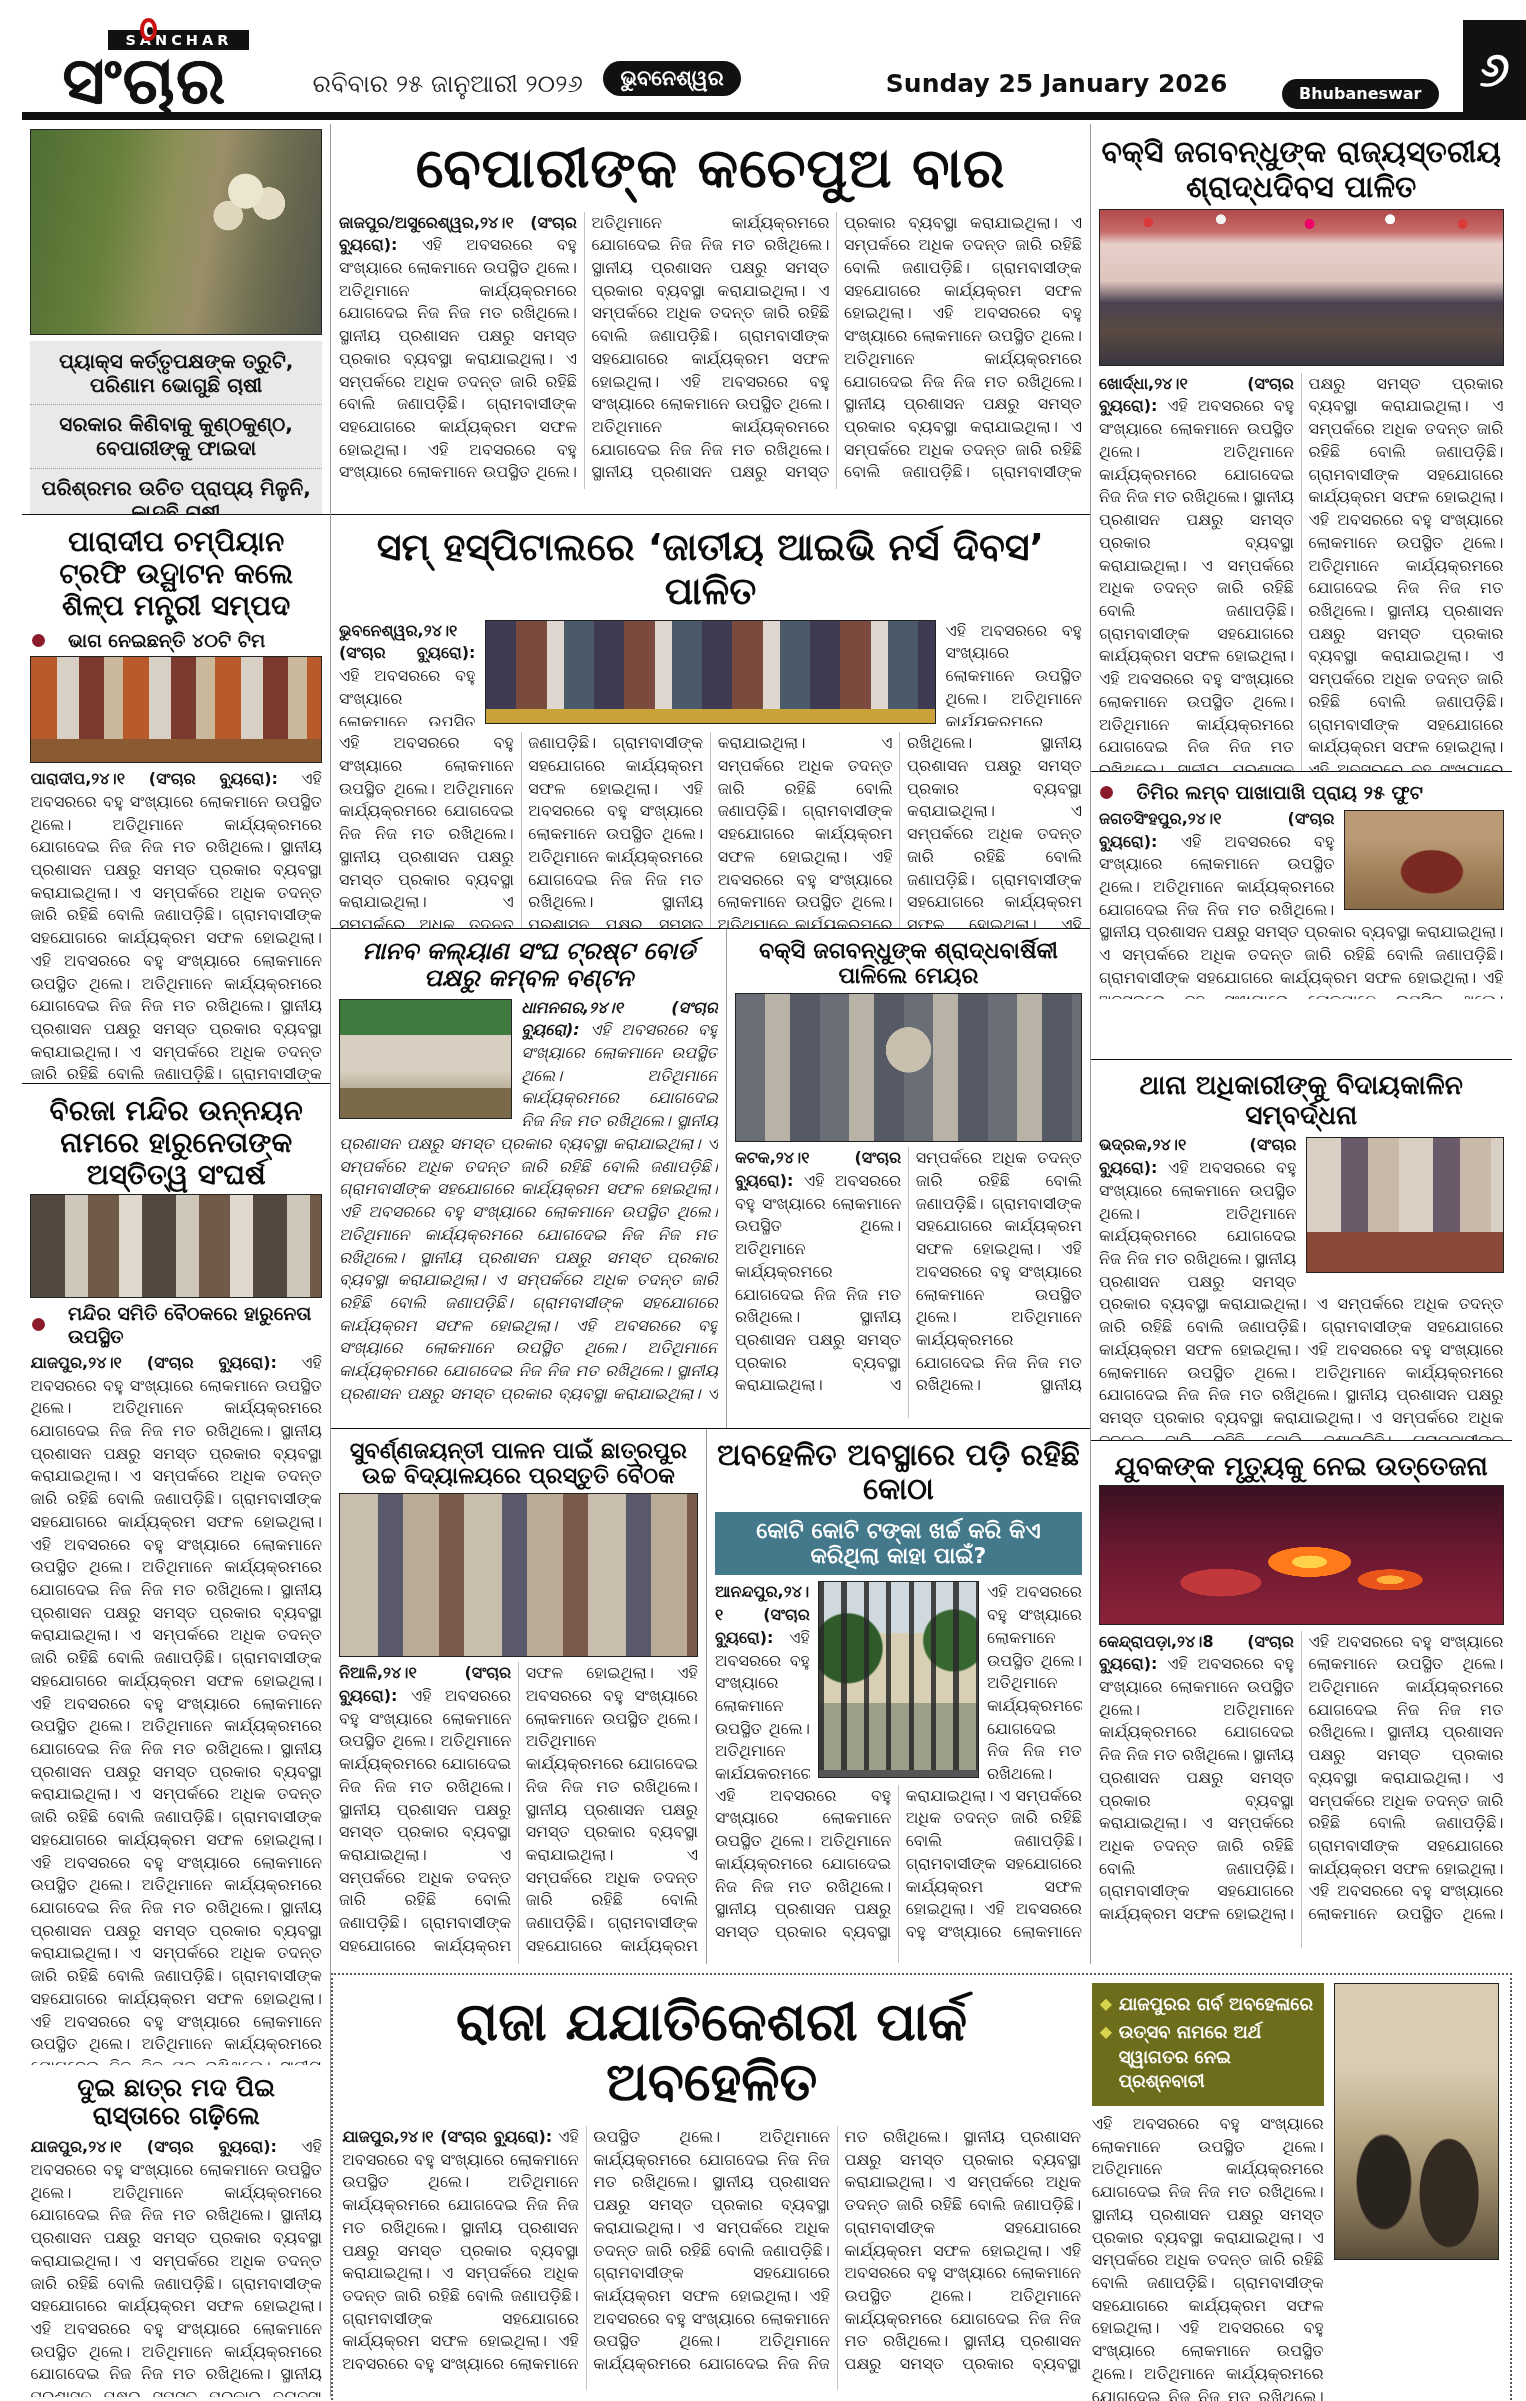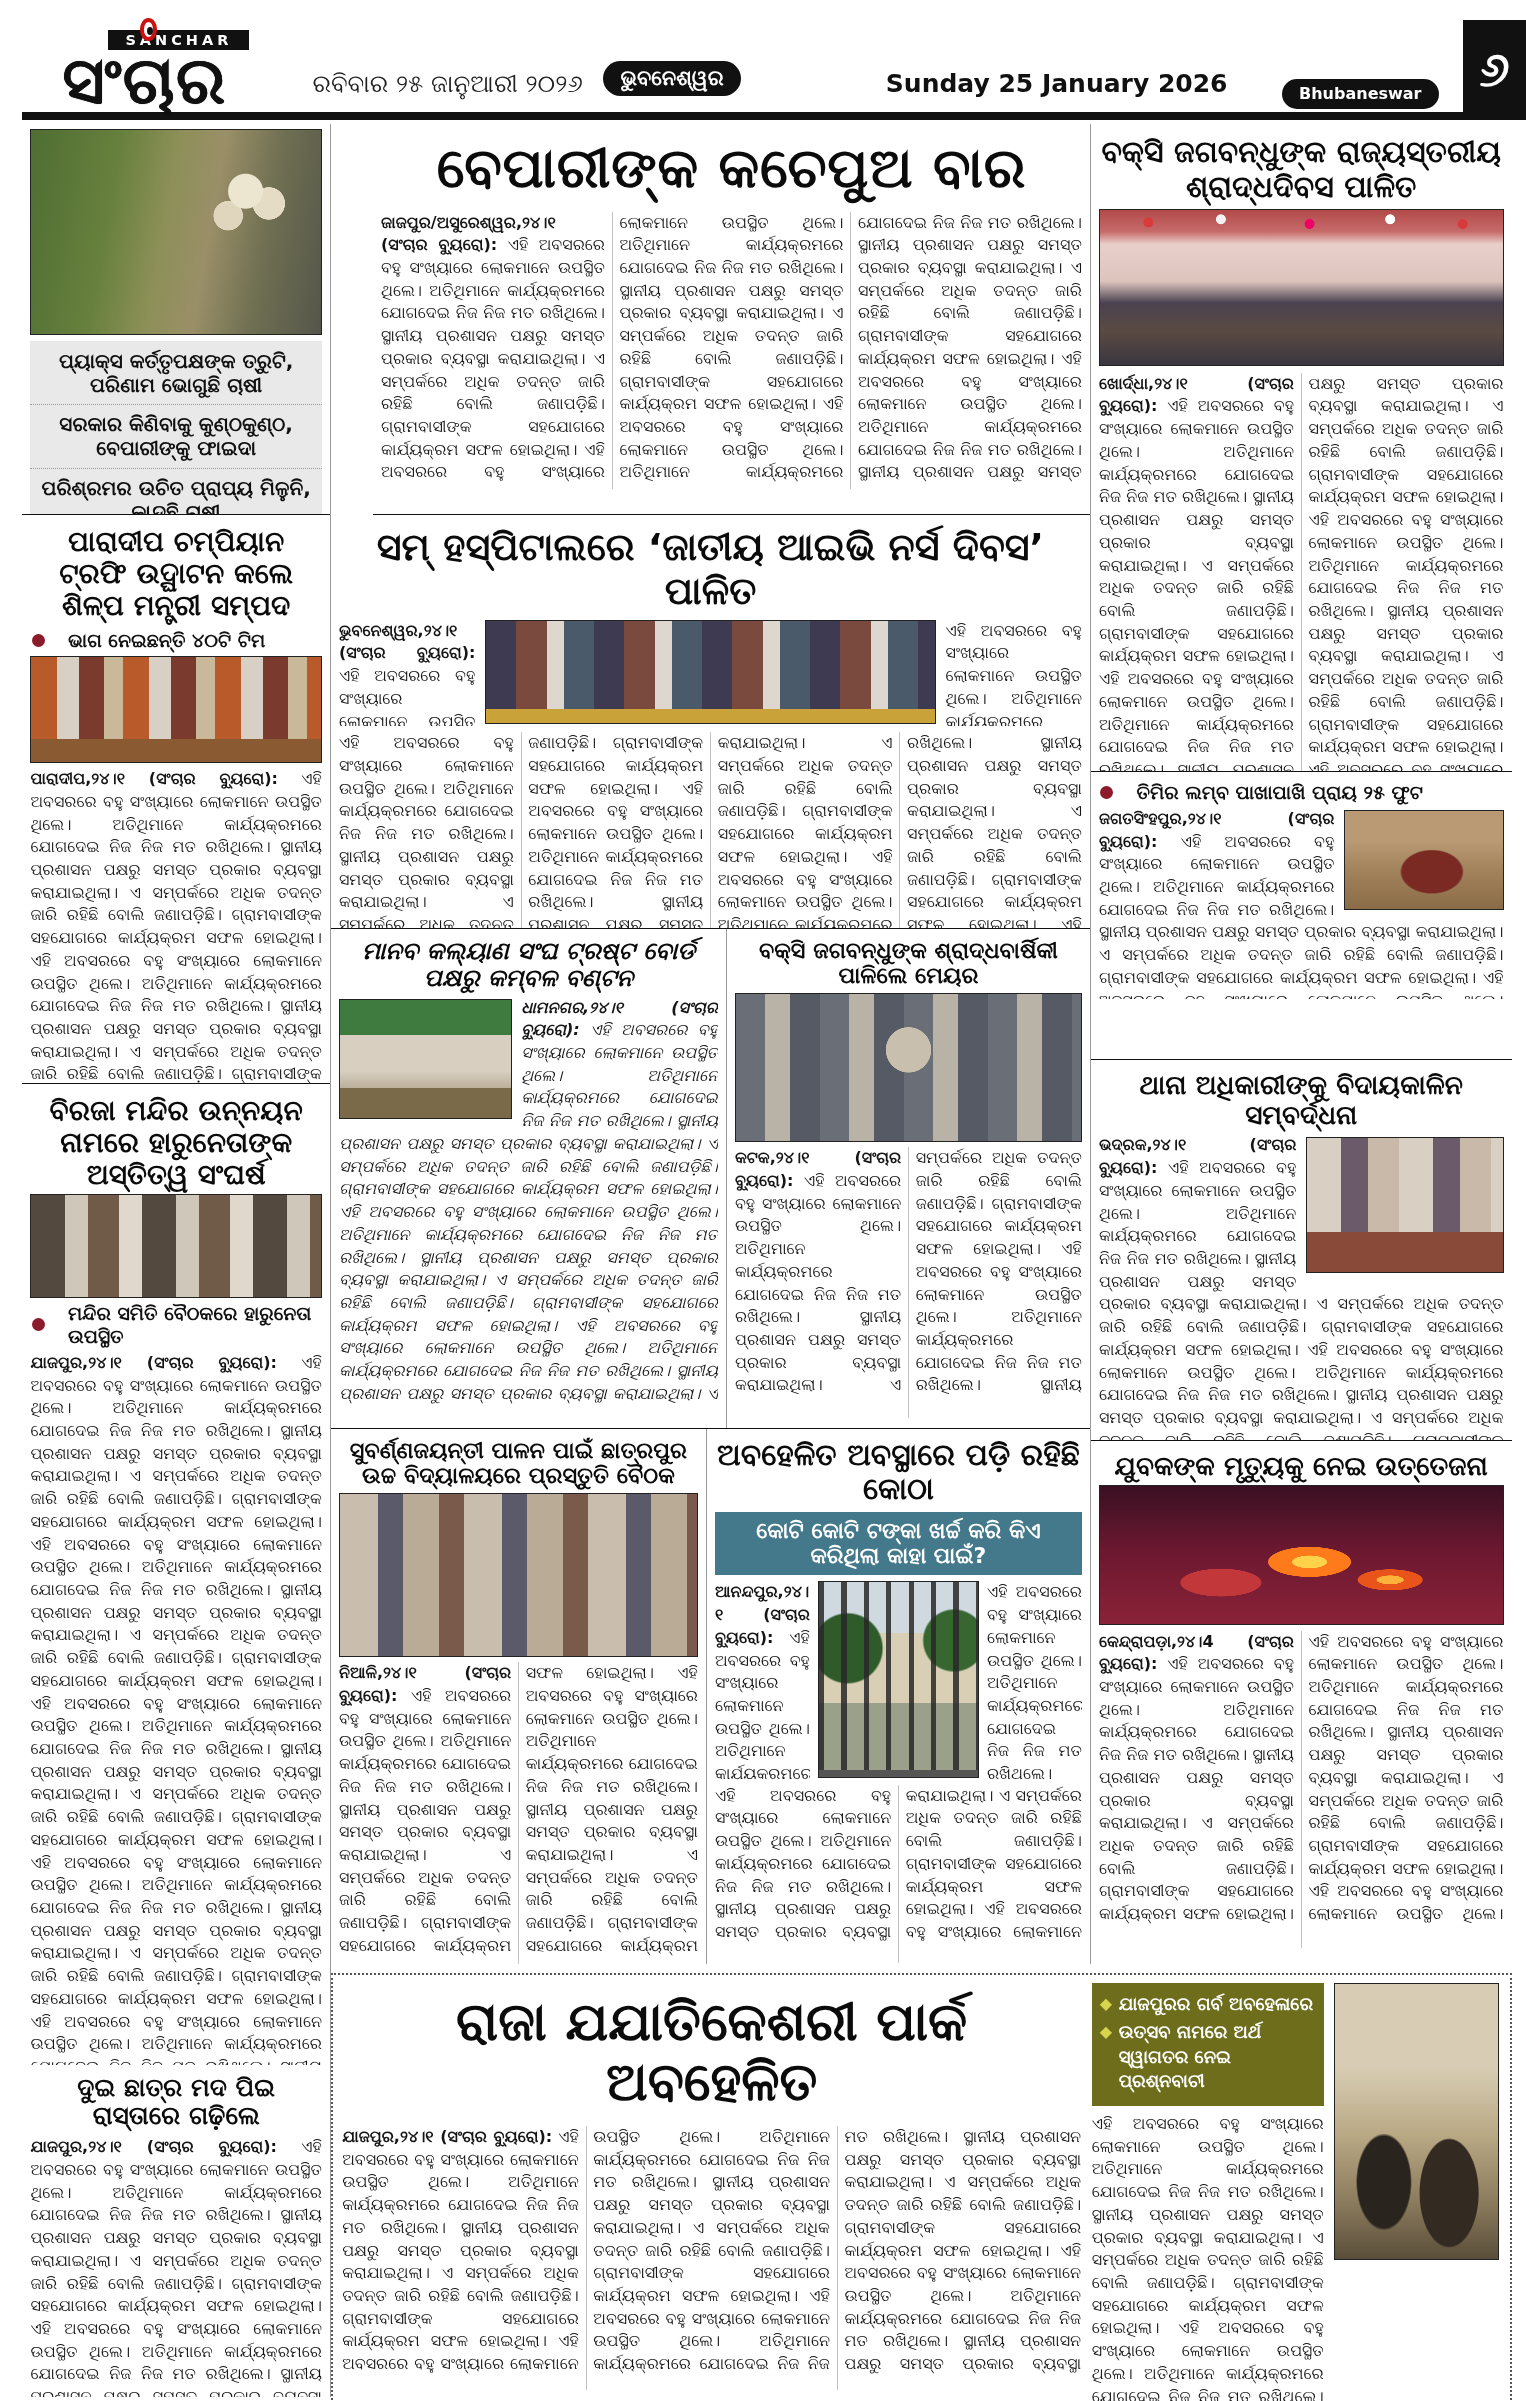--- a/index.html
+++ b/index.html
@@ -241,21 +241,21 @@
           <span>ଏହି ଅବସରରେ ବହୁ ସଂଖ୍ୟାରେ ଲୋକମାନେ ଉପସ୍ଥିତ ଥିଲେ। ଅତିଥିମାନେ କାର୍ଯ୍ୟକ୍ରମରେ ଯୋଗଦେଇ ନିଜ ନିଜ ମତ ରଖିଥିଲେ। ସ୍ଥାନୀୟ ପ୍ରଶାସନ ପକ୍ଷରୁ ସମସ୍ତ ପ୍ରକାର ବ୍ୟବସ୍ଥା କରାଯାଇଥିଲା। ଏ ସମ୍ପର୍କରେ ଅଧିକ ତଦନ୍ତ ଜାରି ରହିଛି ବୋଲି ଜଣାପଡ଼ିଛି। ଗ୍ରାମବାସୀଙ୍କ ସହଯୋଗରେ କାର୍ଯ୍ୟକ୍ରମ ସଫଳ ହୋଇଥିଲା। ଏହି ଅବସରରେ ବହୁ ସଂଖ୍ୟାରେ ଲୋକମାନେ ଉପସ୍ଥିତ ଥିଲେ। ଅତିଥିମାନେ କାର୍ଯ୍ୟକ୍ରମରେ ଯୋଗଦେଇ ନିଜ ନିଜ ମତ ରଖିଥିଲେ। ସ୍ଥାନୀୟ ପ୍ରଶାସନ ପକ୍ଷରୁ ସମସ୍ତ ପ୍ରକାର ବ୍ୟବସ୍ଥା କରାଯାଇଥିଲା। ଏ ସମ୍ପର୍କରେ ଅଧିକ ତଦନ୍ତ ଜାରି ରହିଛି ବୋଲି ଜଣାପଡ଼ିଛି। ଗ୍ରାମବାସୀଙ୍କ ସହଯୋଗରେ କାର୍ଯ୍ୟକ୍ରମ ସଫଳ ହୋଇଥିଲା। ଏହି ଅବସରରେ ବହୁ ସଂଖ୍ୟାରେ ଲୋକମାନେ ଉପସ୍ଥିତ ଥିଲେ। ଅତିଥିମାନେ କାର୍ଯ୍ୟକ୍ରମରେ ଯୋଗଦେଇ ନିଜ ନିଜ ମତ ରଖିଥିଲେ। ସ୍ଥାନୀୟ ପ୍ରଶାସନ ପକ୍ଷରୁ ସମସ୍ତ ପ୍ରକାର ବ୍ୟବସ୍ଥା କରାଯାଇଥିଲା। ଏ ସମ୍ପର୍କରେ ଅଧିକ ତଦନ୍ତ ଜାରି ରହିଛି ବୋଲି ଜଣାପଡ଼ିଛି। ଗ୍ରାମବାସୀଙ୍କ ସହଯୋଗରେ କାର୍ଯ୍ୟକ୍ରମ ସଫଳ ହୋଇଥିଲା। ଏହି ଅବସରରେ ବହୁ ସଂଖ୍ୟାରେ ଲୋକମାନେ ଉପସ୍ଥିତ ଥିଲେ। ଅତିଥିମାନେ କାର୍ଯ୍ୟକ୍ରମରେ ଯୋଗଦେଇ ନିଜ ନିଜ ମତ ରଖିଥିଲେ। ସ୍ଥାନୀୟ ପ୍ରଶାସନ ପକ୍ଷରୁ ସମସ୍ତ ପ୍ରକାର ବ୍ୟବସ୍ଥା କରାଯାଇଥିଲା। ଏ ସମ୍ପର୍କରେ ଅଧିକ ତଦନ୍ତ ଜାରି ରହିଛି ବୋଲି ଜଣାପଡ଼ିଛି। ଗ୍ରାମବାସୀଙ୍କ ସହଯୋଗରେ କାର୍ଯ୍ୟକ୍ରମ ସଫଳ ହୋଇଥିଲା। ଏହି ଅବସରରେ ବହୁ ସଂଖ୍ୟାରେ ଲୋକମାନେ ଉପସ୍ଥିତ ଥିଲେ। ଅତିଥିମାନେ କାର୍ଯ୍ୟକ୍ରମରେ ଯୋଗଦେଇ ନିଜ ନିଜ ମତ ରଖିଥିଲେ। ସ୍ଥାନୀୟ ପ୍ରଶାସନ ପକ୍ଷରୁ ସମସ୍ତ ପ୍ରକାର ବ୍ୟବସ୍ଥା କରାଯାଇଥିଲା। ଏ ସମ୍ପର୍କରେ ଅଧିକ ତଦନ୍ତ ଜାରି ରହିଛି ବୋଲି ଜଣାପଡ଼ିଛି। ଗ୍ରାମବାସୀଙ୍କ ସହଯୋଗରେ କାର୍ଯ୍ୟକ୍ରମ ସଫଳ ହୋଇଥିଲା। ଏହି ଅବସରରେ ବହୁ ସଂଖ୍ୟାରେ ଲୋକମାନେ ଉପସ୍ଥିତ ଥିଲେ। ଅତିଥିମାନେ କାର୍ଯ୍ୟକ୍ରମରେ ଯୋଗଦେଇ ନିଜ ନିଜ ମତ ରଖିଥିଲେ। ସ୍ଥାନୀୟ ପ୍ରଶାସନ ପକ୍ଷରୁ ସମସ୍ତ ପ୍ରକାର ବ୍ୟବସ୍ଥା କରାଯାଇଥିଲା। ଏ ସମ୍ପର୍କରେ ଅଧିକ ତଦନ୍ତ ଜାରି ରହିଛି ବୋଲି ଜଣାପଡ଼ିଛି। ଗ୍ରାମବାସୀଙ୍କ ସହଯୋଗରେ କାର୍ଯ୍ୟକ୍ରମ ସଫଳ ହୋଇଥିଲା। ଏହି ଅବସରରେ ବହୁ ସଂଖ୍ୟାରେ ଲୋକମାନେ ଉପସ୍ଥିତ ଥିଲେ। ଅତିଥିମାନେ କାର୍ଯ୍ୟକ୍ରମରେ ଯୋଗଦେଇ ନିଜ ନିଜ ମତ ରଖିଥିଲେ। ସ୍ଥାନୀୟ ପ୍ରଶାସନ ପକ୍ଷରୁ ସମସ୍ତ ପ୍ରକାର ବ୍ୟବସ୍ଥା କରାଯାଇଥିଲା। ଏ ସମ୍ପର୍କରେ ଅଧିକ ତଦନ୍ତ ଜାରି ରହିଛି ବୋଲି ଜଣାପଡ଼ିଛି। ଗ୍ରାମବାସୀଙ୍କ ସହଯୋଗରେ କାର୍ଯ୍ୟକ୍ରମ ସଫଳ ହୋଇଥିଲା। </span>
         </p>
       </div>
     </div>
 
     <div class="right-area">
       <div class="upper">
 
         <div class="col-b">
 
-          <div class="art hr-b" style="height:391px;margin-left:42px;">
+          <div class="art hr-b" style="height:391px;">
             <div class="hl lead-hl">ବେପାରୀଙ୍କ କଚେପୁଅ ବାର</div>
             <p class="body-text cols-3 flow" style="height:277px;">
               <b class="dateline">ଜାଜପୁର/ଅସୁରେଶ୍ୱର,୨୪।୧ (ସଂଚାର ବ୍ୟୁରୋ):</b>
               <span>ଏହି ଅବସରରେ ବହୁ ସଂଖ୍ୟାରେ ଲୋକମାନେ ଉପସ୍ଥିତ ଥିଲେ। ଅତିଥିମାନେ କାର୍ଯ୍ୟକ୍ରମରେ ଯୋଗଦେଇ ନିଜ ନିଜ ମତ ରଖିଥିଲେ। ସ୍ଥାନୀୟ ପ୍ରଶାସନ ପକ୍ଷରୁ ସମସ୍ତ ପ୍ରକାର ବ୍ୟବସ୍ଥା କରାଯାଇଥିଲା। ଏ ସମ୍ପର୍କରେ ଅଧିକ ତଦନ୍ତ ଜାରି ରହିଛି ବୋଲି ଜଣାପଡ଼ିଛି। ଗ୍ରାମବାସୀଙ୍କ ସହଯୋଗରେ କାର୍ଯ୍ୟକ୍ରମ ସଫଳ ହୋଇଥିଲା। ଏହି ଅବସରରେ ବହୁ ସଂଖ୍ୟାରେ ଲୋକମାନେ ଉପସ୍ଥିତ ଥିଲେ। ଅତିଥିମାନେ କାର୍ଯ୍ୟକ୍ରମରେ ଯୋଗଦେଇ ନିଜ ନିଜ ମତ ରଖିଥିଲେ। ସ୍ଥାନୀୟ ପ୍ରଶାସନ ପକ୍ଷରୁ ସମସ୍ତ ପ୍ରକାର ବ୍ୟବସ୍ଥା କରାଯାଇଥିଲା। ଏ ସମ୍ପର୍କରେ ଅଧିକ ତଦନ୍ତ ଜାରି ରହିଛି ବୋଲି ଜଣାପଡ଼ିଛି। ଗ୍ରାମବାସୀଙ୍କ ସହଯୋଗରେ କାର୍ଯ୍ୟକ୍ରମ ସଫଳ ହୋଇଥିଲା। ଏହି ଅବସରରେ ବହୁ ସଂଖ୍ୟାରେ ଲୋକମାନେ ଉପସ୍ଥିତ ଥିଲେ। ଅତିଥିମାନେ କାର୍ଯ୍ୟକ୍ରମରେ ଯୋଗଦେଇ ନିଜ ନିଜ ମତ ରଖିଥିଲେ। ସ୍ଥାନୀୟ ପ୍ରଶାସନ ପକ୍ଷରୁ ସମସ୍ତ ପ୍ରକାର ବ୍ୟବସ୍ଥା କରାଯାଇଥିଲା। ଏ ସମ୍ପର୍କରେ ଅଧିକ ତଦନ୍ତ ଜାରି ରହିଛି ବୋଲି ଜଣାପଡ଼ିଛି। ଗ୍ରାମବାସୀଙ୍କ ସହଯୋଗରେ କାର୍ଯ୍ୟକ୍ରମ ସଫଳ ହୋଇଥିଲା। ଏହି ଅବସରରେ ବହୁ ସଂଖ୍ୟାରେ ଲୋକମାନେ ଉପସ୍ଥିତ ଥିଲେ। ଅତିଥିମାନେ କାର୍ଯ୍ୟକ୍ରମରେ ଯୋଗଦେଇ ନିଜ ନିଜ ମତ ରଖିଥିଲେ। ସ୍ଥାନୀୟ ପ୍ରଶାସନ ପକ୍ଷରୁ ସମସ୍ତ ପ୍ରକାର ବ୍ୟବସ୍ଥା କରାଯାଇଥିଲା। ଏ ସମ୍ପର୍କରେ ଅଧିକ ତଦନ୍ତ ଜାରି ରହିଛି ବୋଲି ଜଣାପଡ଼ିଛି। ଗ୍ରାମବାସୀଙ୍କ ସହଯୋଗରେ କାର୍ଯ୍ୟକ୍ରମ ସଫଳ ହୋଇଥିଲା। ଏହି ଅବସରରେ ବହୁ ସଂଖ୍ୟାରେ ଲୋକମାନେ ଉପସ୍ଥିତ ଥିଲେ। ଅତିଥିମାନେ କାର୍ଯ୍ୟକ୍ରମରେ ଯୋଗଦେଇ ନିଜ ନିଜ ମତ ରଖିଥିଲେ। ସ୍ଥାନୀୟ ପ୍ରଶାସନ ପକ୍ଷରୁ ସମସ୍ତ ପ୍ରକାର ବ୍ୟବସ୍ଥା କରାଯାଇଥିଲା। ଏ ସମ୍ପର୍କରେ ଅଧିକ ତଦନ୍ତ ଜାରି ରହିଛି ବୋଲି ଜଣାପଡ଼ିଛି। ଗ୍ରାମବାସୀଙ୍କ ସହଯୋଗରେ କାର୍ଯ୍ୟକ୍ରମ ସଫଳ ହୋଇଥିଲା। ଏହି ଅବସରରେ ବହୁ ସଂଖ୍ୟାରେ ଲୋକମାନେ ଉପସ୍ଥିତ ଥିଲେ। ଅତିଥିମାନେ କାର୍ଯ୍ୟକ୍ରମରେ ଯୋଗଦେଇ ନିଜ ନିଜ ମତ ରଖିଥିଲେ। ସ୍ଥାନୀୟ ପ୍ରଶାସନ ପକ୍ଷରୁ ସମସ୍ତ ପ୍ରକାର ବ୍ୟବସ୍ଥା କରାଯାଇଥିଲା। ଏ ସମ୍ପର୍କରେ ଅଧିକ ତଦନ୍ତ ଜାରି ରହିଛି ବୋଲି ଜଣାପଡ଼ିଛି। ଗ୍ରାମବାସୀଙ୍କ ସହଯୋଗରେ କାର୍ଯ୍ୟକ୍ରମ ସଫଳ ହୋଇଥିଲା। ଏହି ଅବସରରେ ବହୁ ସଂଖ୍ୟାରେ ଲୋକମାନେ ଉପସ୍ଥିତ ଥିଲେ। ଅତିଥିମାନେ କାର୍ଯ୍ୟକ୍ରମରେ ଯୋଗଦେଇ ନିଜ ନିଜ ମତ ରଖିଥିଲେ। ସ୍ଥାନୀୟ ପ୍ରଶାସନ ପକ୍ଷରୁ ସମସ୍ତ ପ୍ରକାର ବ୍ୟବସ୍ଥା କରାଯାଇଥିଲା। ଏ ସମ୍ପର୍କରେ ଅଧିକ ତଦନ୍ତ ଜାରି ରହିଛି ବୋଲି ଜଣାପଡ଼ିଛି। ଗ୍ରାମବାସୀଙ୍କ ସହଯୋଗରେ କାର୍ଯ୍ୟକ୍ରମ ସଫଳ ହୋଇଥିଲା। ଏହି ଅବସରରେ ବହୁ ସଂଖ୍ୟାରେ ଲୋକମାନେ ଉପସ୍ଥିତ ଥିଲେ। ଅତିଥିମାନେ କାର୍ଯ୍ୟକ୍ରମରେ ଯୋଗଦେଇ ନିଜ ନିଜ ମତ ରଖିଥିଲେ। ସ୍ଥାନୀୟ ପ୍ରଶାସନ ପକ୍ଷରୁ ସମସ୍ତ ପ୍ରକାର ବ୍ୟବସ୍ଥା କରାଯାଇଥିଲା। ଏ ସମ୍ପର୍କରେ ଅଧିକ ତଦନ୍ତ ଜାରି ରହିଛି ବୋଲି ଜଣାପଡ଼ିଛି। ଗ୍ରାମବାସୀଙ୍କ ସହଯୋଗରେ କାର୍ଯ୍ୟକ୍ରମ ସଫଳ ହୋଇଥିଲା। ଏହି ଅବସରରେ ବହୁ ସଂଖ୍ୟାରେ ଲୋକମାନେ ଉପସ୍ଥିତ ଥିଲେ। ଅତିଥିମାନେ କାର୍ଯ୍ୟକ୍ରମରେ ଯୋଗଦେଇ ନିଜ ନିଜ ମତ ରଖିଥିଲେ। ସ୍ଥାନୀୟ ପ୍ରଶାସନ ପକ୍ଷରୁ ସମସ୍ତ ପ୍ରକାର ବ୍ୟବସ୍ଥା କରାଯାଇଥିଲା। ଏ ସମ୍ପର୍କରେ ଅଧିକ ତଦନ୍ତ ଜାରି ରହିଛି ବୋଲି ଜଣାପଡ଼ିଛି। ଗ୍ରାମବାସୀଙ୍କ ସହଯୋଗରେ କାର୍ଯ୍ୟକ୍ରମ ସଫଳ ହୋଇଥିଲା। ଏହି ଅବସରରେ ବହୁ ସଂଖ୍ୟାରେ ଲୋକମାନେ ଉପସ୍ଥିତ ଥିଲେ। ଅତିଥିମାନେ କାର୍ଯ୍ୟକ୍ରମରେ ଯୋଗଦେଇ ନିଜ ନିଜ ମତ ରଖିଥିଲେ। ସ୍ଥାନୀୟ ପ୍ରଶାସନ ପକ୍ଷରୁ ସମସ୍ତ ପ୍ରକାର ବ୍ୟବସ୍ଥା କରାଯାଇଥିଲା। ଏ ସମ୍ପର୍କରେ ଅଧିକ ତଦନ୍ତ ଜାରି ରହିଛି ବୋଲି ଜଣାପଡ଼ିଛି। ଗ୍ରାମବାସୀଙ୍କ ସହଯୋଗରେ କାର୍ଯ୍ୟକ୍ରମ ସଫଳ ହୋଇଥିଲା। ଏହି ଅବସରରେ ବହୁ ସଂଖ୍ୟାରେ ଲୋକମାନେ ଉପସ୍ଥିତ ଥିଲେ। ଅତିଥିମାନେ କାର୍ଯ୍ୟକ୍ରମରେ ଯୋଗଦେଇ ନିଜ ନିଜ ମତ ରଖିଥିଲେ। ସ୍ଥାନୀୟ ପ୍ରଶାସନ ପକ୍ଷରୁ ସମସ୍ତ ପ୍ରକାର ବ୍ୟବସ୍ଥା କରାଯାଇଥିଲା। ଏ ସମ୍ପର୍କରେ ଅଧିକ ତଦନ୍ତ ଜାରି ରହିଛି ବୋଲି ଜଣାପଡ଼ିଛି। ଗ୍ରାମବାସୀଙ୍କ ସହଯୋଗରେ କାର୍ଯ୍ୟକ୍ରମ ସଫଳ ହୋଇଥିଲା। </span>
             </p>
           </div>
 
           <div class="art hr-b" style="height:414px;">
             <div class="hl sum-hl">ସମ୍ ହସ୍ପିଟାଲରେ ‘ଜାତୀୟ ଆଇଭି ନର୍ସ ଦିବସ’ ପାଳିତ</div>
             <div class="sum-row">
@@ -350,21 +350,21 @@
               <span class="photo ph-police" style="display:block;"></span>
               <b class="dateline">ଭଦ୍ରକ,୨୪।୧ (ସଂଚାର ବ୍ୟୁରୋ):</b>
               <span>ଏହି ଅବସରରେ ବହୁ ସଂଖ୍ୟାରେ ଲୋକମାନେ ଉପସ୍ଥିତ ଥିଲେ। ଅତିଥିମାନେ କାର୍ଯ୍ୟକ୍ରମରେ ଯୋଗଦେଇ ନିଜ ନିଜ ମତ ରଖିଥିଲେ। ସ୍ଥାନୀୟ ପ୍ରଶାସନ ପକ୍ଷରୁ ସମସ୍ତ ପ୍ରକାର ବ୍ୟବସ୍ଥା କରାଯାଇଥିଲା। ଏ ସମ୍ପର୍କରେ ଅଧିକ ତଦନ୍ତ ଜାରି ରହିଛି ବୋଲି ଜଣାପଡ଼ିଛି। ଗ୍ରାମବାସୀଙ୍କ ସହଯୋଗରେ କାର୍ଯ୍ୟକ୍ରମ ସଫଳ ହୋଇଥିଲା। ଏହି ଅବସରରେ ବହୁ ସଂଖ୍ୟାରେ ଲୋକମାନେ ଉପସ୍ଥିତ ଥିଲେ। ଅତିଥିମାନେ କାର୍ଯ୍ୟକ୍ରମରେ ଯୋଗଦେଇ ନିଜ ନିଜ ମତ ରଖିଥିଲେ। ସ୍ଥାନୀୟ ପ୍ରଶାସନ ପକ୍ଷରୁ ସମସ୍ତ ପ୍ରକାର ବ୍ୟବସ୍ଥା କରାଯାଇଥିଲା। ଏ ସମ୍ପର୍କରେ ଅଧିକ ତଦନ୍ତ ଜାରି ରହିଛି ବୋଲି ଜଣାପଡ଼ିଛି। ଗ୍ରାମବାସୀଙ୍କ ସହଯୋଗରେ କାର୍ଯ୍ୟକ୍ରମ ସଫଳ ହୋଇଥିଲା। ଏହି ଅବସରରେ ବହୁ ସଂଖ୍ୟାରେ ଲୋକମାନେ ଉପସ୍ଥିତ ଥିଲେ। ଅତିଥିମାନେ କାର୍ଯ୍ୟକ୍ରମରେ ଯୋଗଦେଇ ନିଜ ନିଜ ମତ ରଖିଥିଲେ। ସ୍ଥାନୀୟ ପ୍ରଶାସନ ପକ୍ଷରୁ ସମସ୍ତ ପ୍ରକାର ବ୍ୟବସ୍ଥା କରାଯାଇଥିଲା। ଏ ସମ୍ପର୍କରେ ଅଧିକ ତଦନ୍ତ ଜାରି ରହିଛି ବୋଲି ଜଣାପଡ଼ିଛି। ଗ୍ରାମବାସୀଙ୍କ ସହଯୋଗରେ କାର୍ଯ୍ୟକ୍ରମ ସଫଳ ହୋଇଥିଲା। ଏହି ଅବସରରେ ବହୁ ସଂଖ୍ୟାରେ ଲୋକମାନେ ଉପସ୍ଥିତ ଥିଲେ। ଅତିଥିମାନେ କାର୍ଯ୍ୟକ୍ରମରେ ଯୋଗଦେଇ ନିଜ ନିଜ ମତ ରଖିଥିଲେ। ସ୍ଥାନୀୟ ପ୍ରଶାସନ ପକ୍ଷରୁ ସମସ୍ତ ପ୍ରକାର ବ୍ୟବସ୍ଥା କରାଯାଇଥିଲା। ଏ ସମ୍ପର୍କରେ ଅଧିକ ତଦନ୍ତ ଜାରି ରହିଛି ବୋଲି ଜଣାପଡ଼ିଛି। ଗ୍ରାମବାସୀଙ୍କ ସହଯୋଗରେ କାର୍ଯ୍ୟକ୍ରମ ସଫଳ ହୋଇଥିଲା। ଏହି ଅବସରରେ ବହୁ ସଂଖ୍ୟାରେ ଲୋକମାନେ ଉପସ୍ଥିତ ଥିଲେ। ଅତିଥିମାନେ କାର୍ଯ୍ୟକ୍ରମରେ ଯୋଗଦେଇ ନିଜ ନିଜ ମତ ରଖିଥିଲେ। ସ୍ଥାନୀୟ ପ୍ରଶାସନ ପକ୍ଷରୁ ସମସ୍ତ ପ୍ରକାର ବ୍ୟବସ୍ଥା କରାଯାଇଥିଲା। ଏ ସମ୍ପର୍କରେ ଅଧିକ ତଦନ୍ତ ଜାରି ରହିଛି ବୋଲି ଜଣାପଡ଼ିଛି। ଗ୍ରାମବାସୀଙ୍କ ସହଯୋଗରେ କାର୍ଯ୍ୟକ୍ରମ ସଫଳ ହୋଇଥିଲା। ଏହି ଅବସରରେ ବହୁ ସଂଖ୍ୟାରେ ଲୋକମାନେ ଉପସ୍ଥିତ ଥିଲେ। ଅତିଥିମାନେ କାର୍ଯ୍ୟକ୍ରମରେ ଯୋଗଦେଇ ନିଜ ନିଜ ମତ ରଖିଥିଲେ। ସ୍ଥାନୀୟ ପ୍ରଶାସନ ପକ୍ଷରୁ ସମସ୍ତ ପ୍ରକାର ବ୍ୟବସ୍ଥା କରାଯାଇଥିଲା। ଏ ସମ୍ପର୍କରେ ଅଧିକ ତଦନ୍ତ ଜାରି ରହିଛି ବୋଲି ଜଣାପଡ଼ିଛି। ଗ୍ରାମବାସୀଙ୍କ ସହଯୋଗରେ କାର୍ଯ୍ୟକ୍ରମ ସଫଳ ହୋଇଥିଲା। </span>
             </div>
           </div>
 
           <div class="art" style="flex:1;">
             <div class="hl hl-sec">ଯୁବକଙ୍କ ମୃତ୍ୟୁକୁ ନେଇ ଉତ୍ତେଜନା</div>
             <div class="photo ph-fire"></div>
             <p class="body-text cols-2 flow" style="height:317px; margin-top:5.3px;">
-              <b class="dateline">କେନ୍ଦ୍ରାପଡ଼ା,୨୪।4 (ସଂଚାର ବ୍ୟୁରୋ):</b>
+              <b class="dateline">କେନ୍ଦ୍ରାପଡ଼ା,୨୪।8 (ସଂଚାର ବ୍ୟୁରୋ):</b>
               <span>ଏହି ଅବସରରେ ବହୁ ସଂଖ୍ୟାରେ ଲୋକମାନେ ଉପସ୍ଥିତ ଥିଲେ। ଅତିଥିମାନେ କାର୍ଯ୍ୟକ୍ରମରେ ଯୋଗଦେଇ ନିଜ ନିଜ ମତ ରଖିଥିଲେ। ସ୍ଥାନୀୟ ପ୍ରଶାସନ ପକ୍ଷରୁ ସମସ୍ତ ପ୍ରକାର ବ୍ୟବସ୍ଥା କରାଯାଇଥିଲା। ଏ ସମ୍ପର୍କରେ ଅଧିକ ତଦନ୍ତ ଜାରି ରହିଛି ବୋଲି ଜଣାପଡ଼ିଛି। ଗ୍ରାମବାସୀଙ୍କ ସହଯୋଗରେ କାର୍ଯ୍ୟକ୍ରମ ସଫଳ ହୋଇଥିଲା। ଏହି ଅବସରରେ ବହୁ ସଂଖ୍ୟାରେ ଲୋକମାନେ ଉପସ୍ଥିତ ଥିଲେ। ଅତିଥିମାନେ କାର୍ଯ୍ୟକ୍ରମରେ ଯୋଗଦେଇ ନିଜ ନିଜ ମତ ରଖିଥିଲେ। ସ୍ଥାନୀୟ ପ୍ରଶାସନ ପକ୍ଷରୁ ସମସ୍ତ ପ୍ରକାର ବ୍ୟବସ୍ଥା କରାଯାଇଥିଲା। ଏ ସମ୍ପର୍କରେ ଅଧିକ ତଦନ୍ତ ଜାରି ରହିଛି ବୋଲି ଜଣାପଡ଼ିଛି। ଗ୍ରାମବାସୀଙ୍କ ସହଯୋଗରେ କାର୍ଯ୍ୟକ୍ରମ ସଫଳ ହୋଇଥିଲା। ଏହି ଅବସରରେ ବହୁ ସଂଖ୍ୟାରେ ଲୋକମାନେ ଉପସ୍ଥିତ ଥିଲେ। ଅତିଥିମାନେ କାର୍ଯ୍ୟକ୍ରମରେ ଯୋଗଦେଇ ନିଜ ନିଜ ମତ ରଖିଥିଲେ। ସ୍ଥାନୀୟ ପ୍ରଶାସନ ପକ୍ଷରୁ ସମସ୍ତ ପ୍ରକାର ବ୍ୟବସ୍ଥା କରାଯାଇଥିଲା। ଏ ସମ୍ପର୍କରେ ଅଧିକ ତଦନ୍ତ ଜାରି ରହିଛି ବୋଲି ଜଣାପଡ଼ିଛି। ଗ୍ରାମବାସୀଙ୍କ ସହଯୋଗରେ କାର୍ଯ୍ୟକ୍ରମ ସଫଳ ହୋଇଥିଲା। ଏହି ଅବସରରେ ବହୁ ସଂଖ୍ୟାରେ ଲୋକମାନେ ଉପସ୍ଥିତ ଥିଲେ। ଅତିଥିମାନେ କାର୍ଯ୍ୟକ୍ରମରେ ଯୋଗଦେଇ ନିଜ ନିଜ ମତ ରଖିଥିଲେ। ସ୍ଥାନୀୟ ପ୍ରଶାସନ ପକ୍ଷରୁ ସମସ୍ତ ପ୍ରକାର ବ୍ୟବସ୍ଥା କରାଯାଇଥିଲା। ଏ ସମ୍ପର୍କରେ ଅଧିକ ତଦନ୍ତ ଜାରି ରହିଛି ବୋଲି ଜଣାପଡ଼ିଛି। ଗ୍ରାମବାସୀଙ୍କ ସହଯୋଗରେ କାର୍ଯ୍ୟକ୍ରମ ସଫଳ ହୋଇଥିଲା। ଏହି ଅବସରରେ ବହୁ ସଂଖ୍ୟାରେ ଲୋକମାନେ ଉପସ୍ଥିତ ଥିଲେ। ଅତିଥିମାନେ କାର୍ଯ୍ୟକ୍ରମରେ ଯୋଗଦେଇ ନିଜ ନିଜ ମତ ରଖିଥିଲେ। ସ୍ଥାନୀୟ ପ୍ରଶାସନ ପକ୍ଷରୁ ସମସ୍ତ ପ୍ରକାର ବ୍ୟବସ୍ଥା କରାଯାଇଥିଲା। ଏ ସମ୍ପର୍କରେ ଅଧିକ ତଦନ୍ତ ଜାରି ରହିଛି ବୋଲି ଜଣାପଡ଼ିଛି। ଗ୍ରାମବାସୀଙ୍କ ସହଯୋଗରେ କାର୍ଯ୍ୟକ୍ରମ ସଫଳ ହୋଇଥିଲା। ଏହି ଅବସରରେ ବହୁ ସଂଖ୍ୟାରେ ଲୋକମାନେ ଉପସ୍ଥିତ ଥିଲେ। ଅତିଥିମାନେ କାର୍ଯ୍ୟକ୍ରମରେ ଯୋଗଦେଇ ନିଜ ନିଜ ମତ ରଖିଥିଲେ। ସ୍ଥାନୀୟ ପ୍ରଶାସନ ପକ୍ଷରୁ ସମସ୍ତ ପ୍ରକାର ବ୍ୟବସ୍ଥା କରାଯାଇଥିଲା। ଏ ସମ୍ପର୍କରେ ଅଧିକ ତଦନ୍ତ ଜାରି ରହିଛି ବୋଲି ଜଣାପଡ଼ିଛି। ଗ୍ରାମବାସୀଙ୍କ ସହଯୋଗରେ କାର୍ଯ୍ୟକ୍ରମ ସଫଳ ହୋଇଥିଲା। ଏହି ଅବସରରେ ବହୁ ସଂଖ୍ୟାରେ ଲୋକମାନେ ଉପସ୍ଥିତ ଥିଲେ। ଅତିଥିମାନେ କାର୍ଯ୍ୟକ୍ରମରେ ଯୋଗଦେଇ ନିଜ ନିଜ ମତ ରଖିଥିଲେ। ସ୍ଥାନୀୟ ପ୍ରଶାସନ ପକ୍ଷରୁ ସମସ୍ତ ପ୍ରକାର ବ୍ୟବସ୍ଥା କରାଯାଇଥିଲା। ଏ ସମ୍ପର୍କରେ ଅଧିକ ତଦନ୍ତ ଜାରି ରହିଛି ବୋଲି ଜଣାପଡ଼ିଛି। ଗ୍ରାମବାସୀଙ୍କ ସହଯୋଗରେ କାର୍ଯ୍ୟକ୍ରମ ସଫଳ ହୋଇଥିଲା। </span>
             </p>
           </div>
         </div>
       </div>
 
       <div class="bottom-box">
         <div class="bb-left">
           <div class="hl bb-hl">ରାଜା ଯଯାତିକେଶରୀ ପାର୍କ ଅବହେଳିତ</div>
           <p class="body-text cols-3 flow" style="height:264px;">

